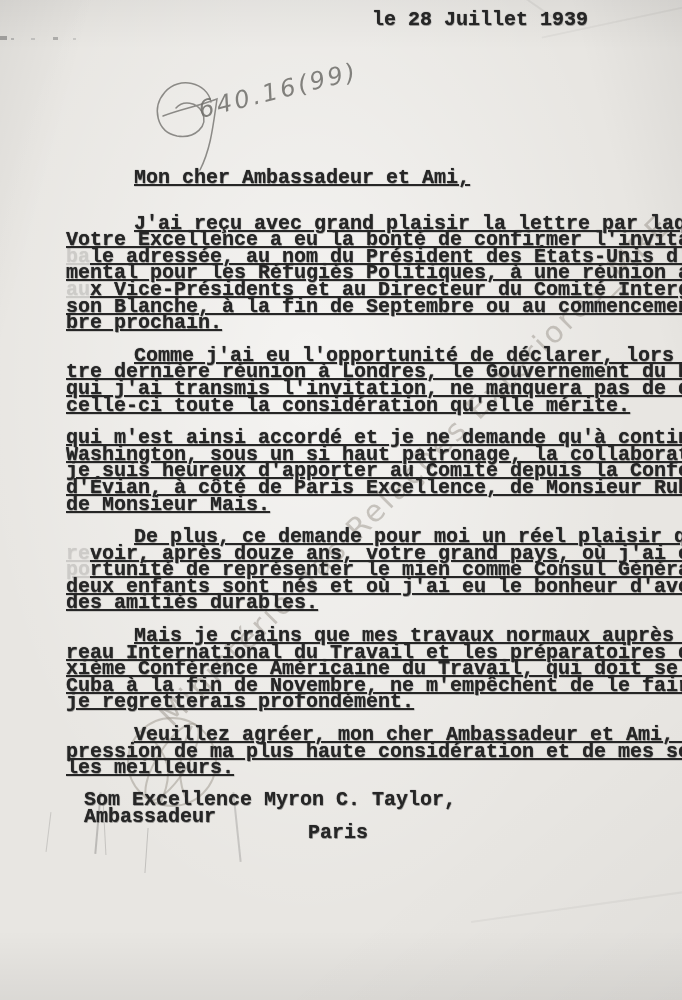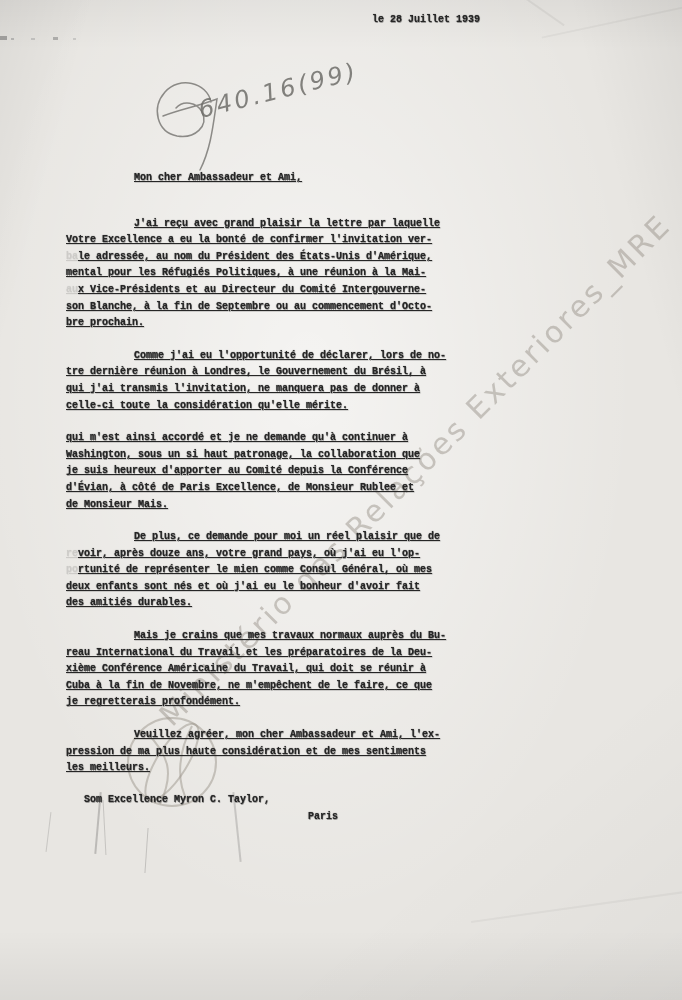--- a/index.html
+++ b/index.html
@@ -11,21 +11,21 @@
     background-color:#e8e6e2;
     background-image:
       radial-gradient(ellipse at 45% 38%, rgba(255,255,255,.55), rgba(255,255,255,0) 62%),
       linear-gradient(105deg, rgba(0,0,0,.05), rgba(0,0,0,0) 10%),
       linear-gradient(255deg, rgba(0,0,0,.055), rgba(0,0,0,0) 12%),
       linear-gradient(180deg, rgba(0,0,0,.045), rgba(0,0,0,0) 5%, rgba(0,0,0,0) 93%, rgba(0,0,0,.06)),
       linear-gradient(320deg, rgba(0,0,0,.035), rgba(0,0,0,0) 22%);
     font-family:"Liberation Mono","DejaVu Sans Mono",monospace;
   }
   .typewriter{
-    font-size:10px;
+    font-size:20px;
     line-height:16.6px;
     font-weight:bold;
     color:#262626;
     text-shadow:0 0 1px rgba(38,38,38,.75), .5px .5px .5px rgba(38,38,38,.35);
     filter:blur(.22px);
     white-space:nowrap;
   }
   .date{position:absolute;left:372px;top:12px;}
   .body{position:absolute;left:66px;top:170px;text-decoration:underline;}
   .salutation{margin-bottom:29px;}
@@ -147,16 +147,17 @@
 
     <div class="paragraph">
       <div class="line first">Veuillez agréer, mon cher Ambassadeur et Ami, l'ex-</div>
       <div class="line">pression de ma plus haute considération et de mes sentiments</div>
       <div class="line">les meilleurs.</div>
     </div>
   </div>
 
   <div class="closing typewriter">
     <div class="line">Som Excellence Myron C. Taylor,</div>
+    <div class="line">Ambassadeur</div>
     <div class="line paris">Paris</div>
   </div>
 
 </div>
 
 </body></html>

